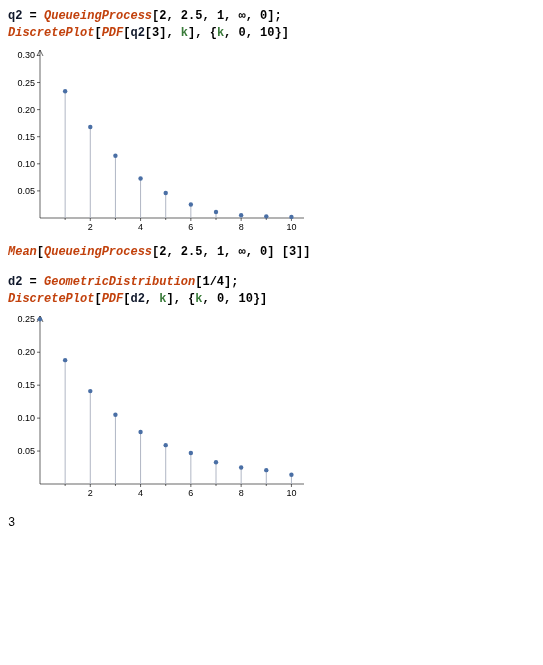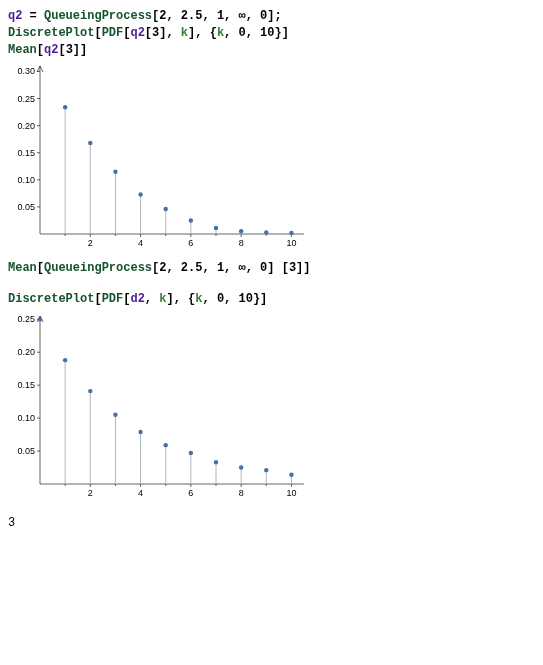--- a/index.html
+++ b/index.html
@@ -11,22 +11,22 @@
     width: 543px;
     box-sizing: border-box;
   }
   .code-line {
     font-family: "Consolas", "Courier New", monospace;
     font-size: 12px;
     font-weight: bold;
     line-height: 1.4;
     white-space: pre;
   }
-  .kw { color: #14532d; }
-  .sym { color: #4c1d95; }
+  .kw { color: #c2410c; font-style: italic; }
+  .sym { color: #0f172a; }
   .num { color: #000000; }
   .arg { color: #3a7b3a; } 
   .infin { color: #000000; }
   .out-num {
     font-family: "Consolas", "Courier New", monospace;
     font-size: 12px;
     padding-top: 6px;
     padding-bottom: 6px;
   }
   .chart-wrap {
@@ -42,21 +42,20 @@
   .dot { fill: #4a6fa5; }
   .block { margin-bottom: 4px; }
   .spacer { height: 10px; }
 </style>
 </head>
 <body>
 
 <div class="block">
   <div class="code-line"><span class="sym">q2</span><span> = </span><span class="kw">QueueingProcess</span><span>[</span><span class="num">2</span><span>, </span><span class="num">2.5</span><span>, </span><span class="num">1</span><span>, </span><span class="infin">∞</span><span>, </span><span class="num">0</span><span>];</span></div>
   <div class="code-line"><span class="kw">DiscretePlot</span><span>[</span><span class="kw">PDF</span><span>[</span><span class="sym">q2</span><span>[</span><span class="num">3</span><span>]</span><span>, </span><span class="arg">k</span><span>]</span><span>, </span><span>{</span><span class="arg">k</span><span>, </span><span class="num">0</span><span>, </span><span class="num">10</span><span>}</span><span>]</span></div>
-  <div class="code-line"><span class="kw">Mean</span><span>[</span><span class="sym">q2</span><span>[</span><span class="num">3</span><span>]</span><span>]</span></div>
 </div>
 
 <div class="chart-wrap">
   <svg id="chart0" width="300" height="190">
       <line x1="32" y1="172" x2="296" y2="172" class="axis"></line>
       <line x1="32" y1="172" x2="32" y2="4" class="axis"></line>
       <polyline points="29,10 32,4 35,10" fill="none" stroke="#000" stroke-width="0.6"></polyline>
       <line x1="82.28571428571428" y1="172" x2="82.28571428571428" y2="175" class="tick"></line>
       <text x="82.28571428571428" y="184" text-anchor="middle" class="ticklabel">2</text>
       <line x1="132.57142857142856" y1="172" x2="132.57142857142856" y2="175" class="tick"></line>
@@ -107,20 +106,21 @@
     </svg>
 </div>
 
 <div class="block">
   <div class="code-line"><span class="kw">Mean</span><span>[</span><span class="kw">QueueingProcess</span><span>[</span><span class="num">2</span><span>, </span><span class="num">2.5</span><span>, </span><span class="num">1</span><span>, </span><span class="infin">∞</span><span>, </span><span class="num">0</span><span>]</span><span> </span><span>[</span><span class="num">3</span><span>]</span><span>]</span></div>
 </div>
 
 <div class="spacer"></div>
 
 <div class="block">
+  <div class="code-line"><span class="sym">d2</span><span> = </span><span class="kw">GeometricDistribution</span><span>[</span><span class="num">1</span><span>/</span><span class="num">4</span><span>];</span></div>
   <div class="code-line"><span class="kw">DiscretePlot</span><span>[</span><span class="kw">PDF</span><span>[</span><span class="sym">d2</span><span>, </span><span class="arg">k</span><span>]</span><span>, </span><span>{</span><span class="arg">k</span><span>, </span><span class="num">0</span><span>, </span><span class="num">10</span><span>}</span><span>]</span></div>
 </div>
 
 <div class="chart-wrap">
   <svg id="chart1" width="300" height="190">
       <line x1="32" y1="172" x2="296" y2="172" class="axis"></line>
       <line x1="32" y1="172" x2="32" y2="4" class="axis"></line>
       <polyline points="29,10 32,4 35,10" fill="none" stroke="#000" stroke-width="0.6"></polyline>
       <line x1="82.28571428571428" y1="172" x2="82.28571428571428" y2="175" class="tick"></line>
       <text x="82.28571428571428" y="184" text-anchor="middle" class="ticklabel">2</text>

